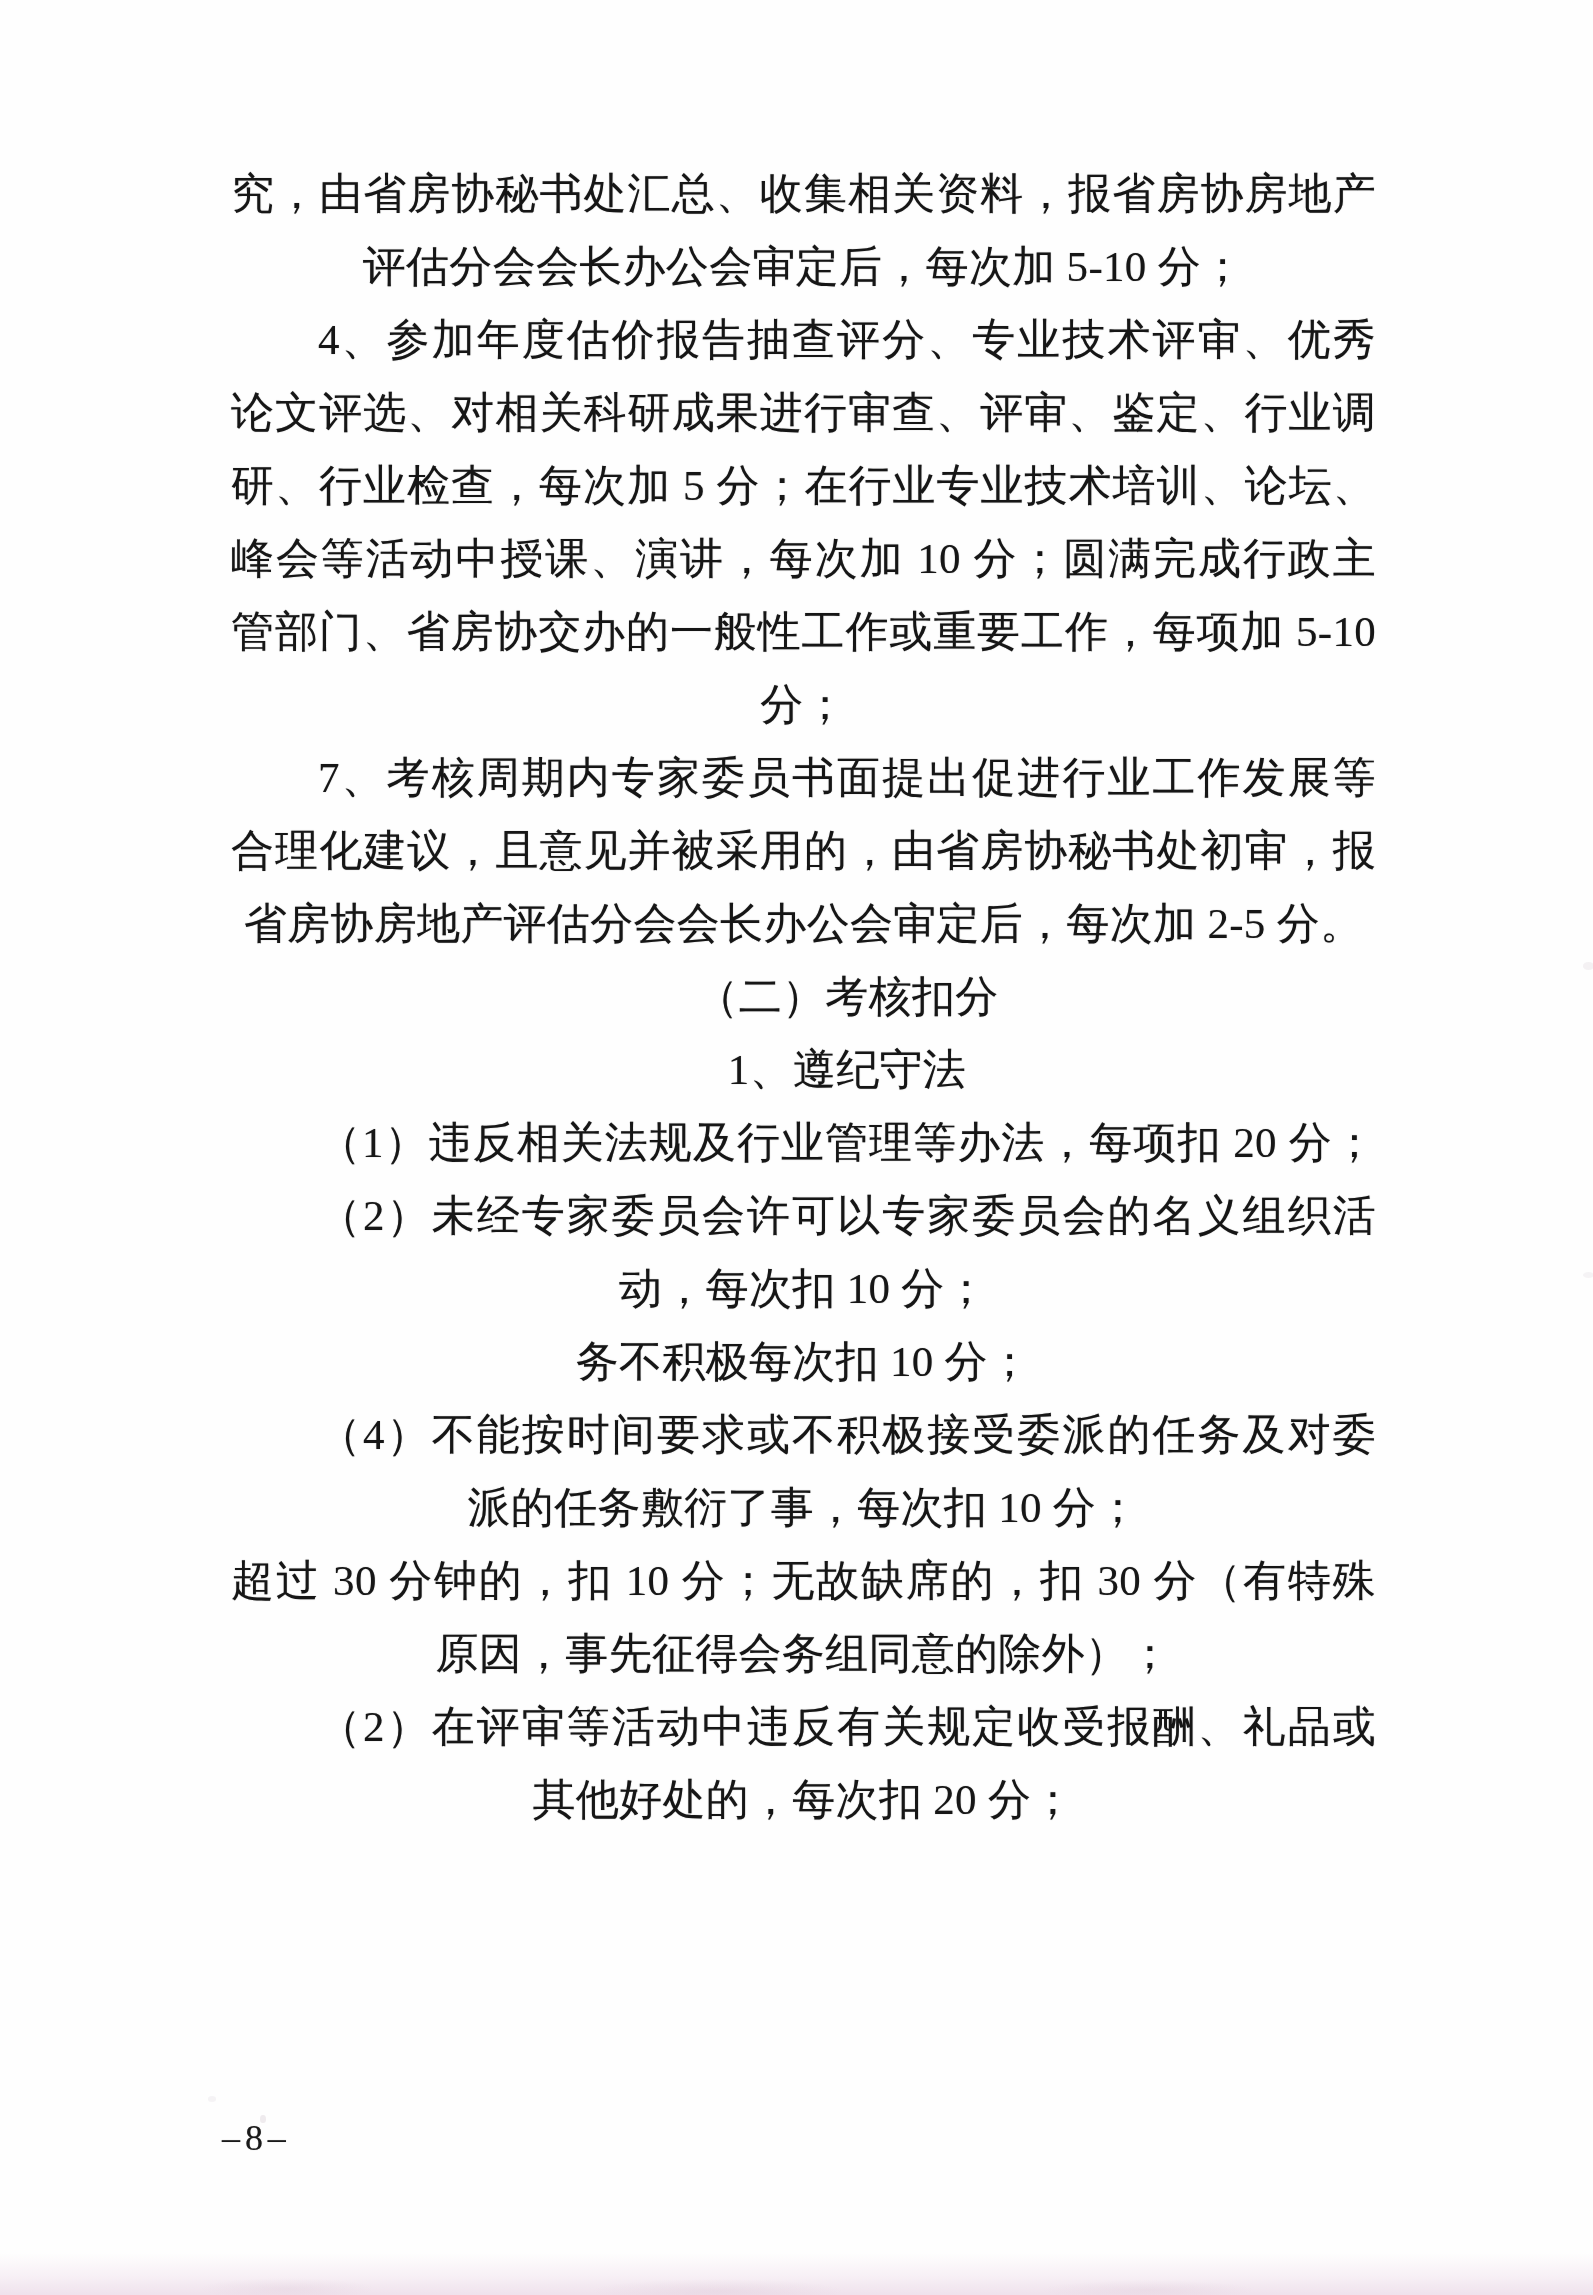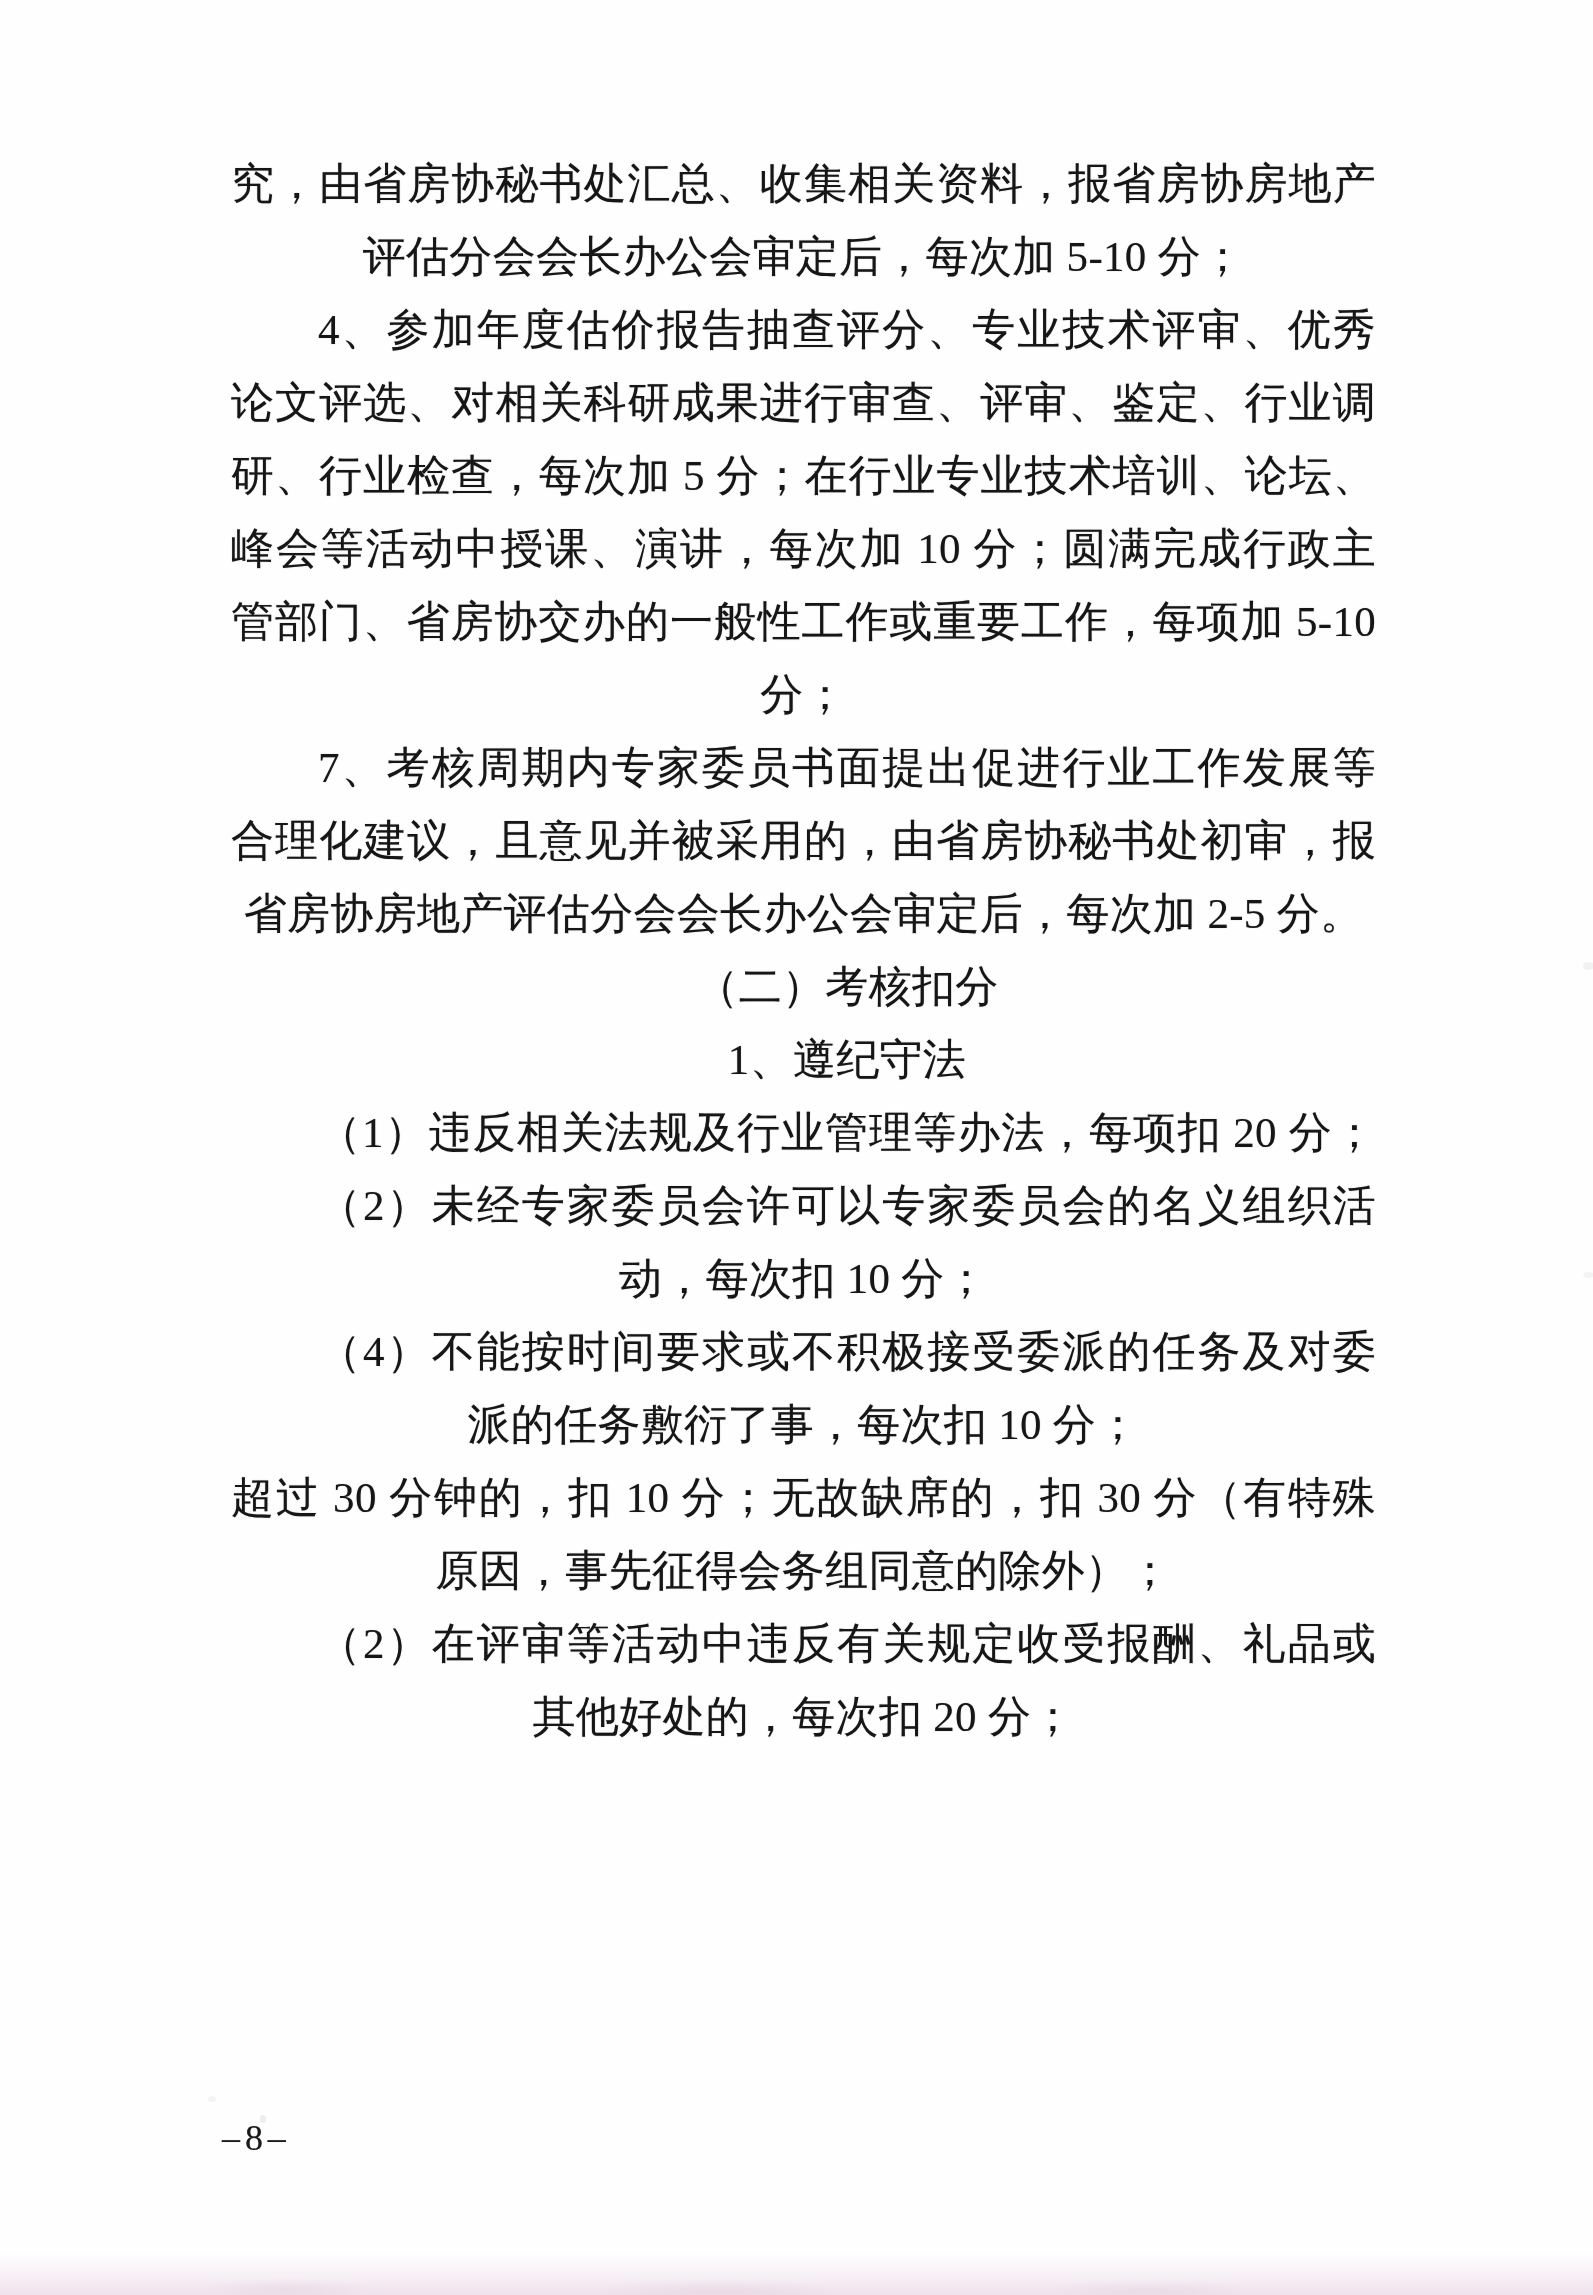--- a/index.html
+++ b/index.html
@@ -14,21 +14,21 @@
     position: absolute;
     left: 0; top: 0;
     width: 1594px;
     height: 2295px;
     background: #fefefe;
     overflow: hidden;
   }
   .text-block {
     position: absolute;
     left: 231px;
-    top: 147px;
+    top: 157px;
     width: 1145px;
     color: #161616;
     font-size: 43px;
     line-height: 73px;
     text-shadow: 0 0 1px rgba(25,25,25,0.45);
     letter-spacing: 0.3px;
   }
   .line { min-height: 73px; text-align: center; }
   
   .line.i { text-indent: 87px; }
@@ -83,20 +83,21 @@
     <div class="line j">管部门、省房协交办的一般性工作或重要工作，每项加 5-10</div>
     <div class="line">分；</div>
     <div class="line i j">7、考核周期内专家委员书面提出促进行业工作发展等</div>
     <div class="line j">合理化建议，且意见并被采用的，由省房协秘书处初审，报</div>
     <div class="line">省房协房地产评估分会会长办公会审定后，每次加 2-5 分。</div>
     <div class="line i">（二）考核扣分</div>
     <div class="line i">1、遵纪守法</div>
     <div class="line i j">（1）违反相关法规及行业管理等办法，每项扣 20 分；</div>
     <div class="line i j">（2）未经专家委员会许可以专家委员会的名义组织活</div>
     <div class="line">动，每次扣 10 分；</div>
+    <div class="line">务不积极每次扣 10 分；</div>
     <div class="line i j">（4）不能按时间要求或不积极接受委派的任务及对委</div>
     <div class="line">派的任务敷衍了事，每次扣 10 分；</div>
     <div class="line j">超过 30 分钟的，扣 10 分；无故缺席的，扣 30 分（有特殊</div>
     <div class="line">原因，事先征得会务组同意的除外）；</div>
     <div class="line i j">（2）在评审等活动中违反有关规定收受报酬、礼品或</div>
     <div class="line">其他好处的，每次扣 20 分；</div>
   </main>
 
   <div class="page-number">–8–</div>
 

